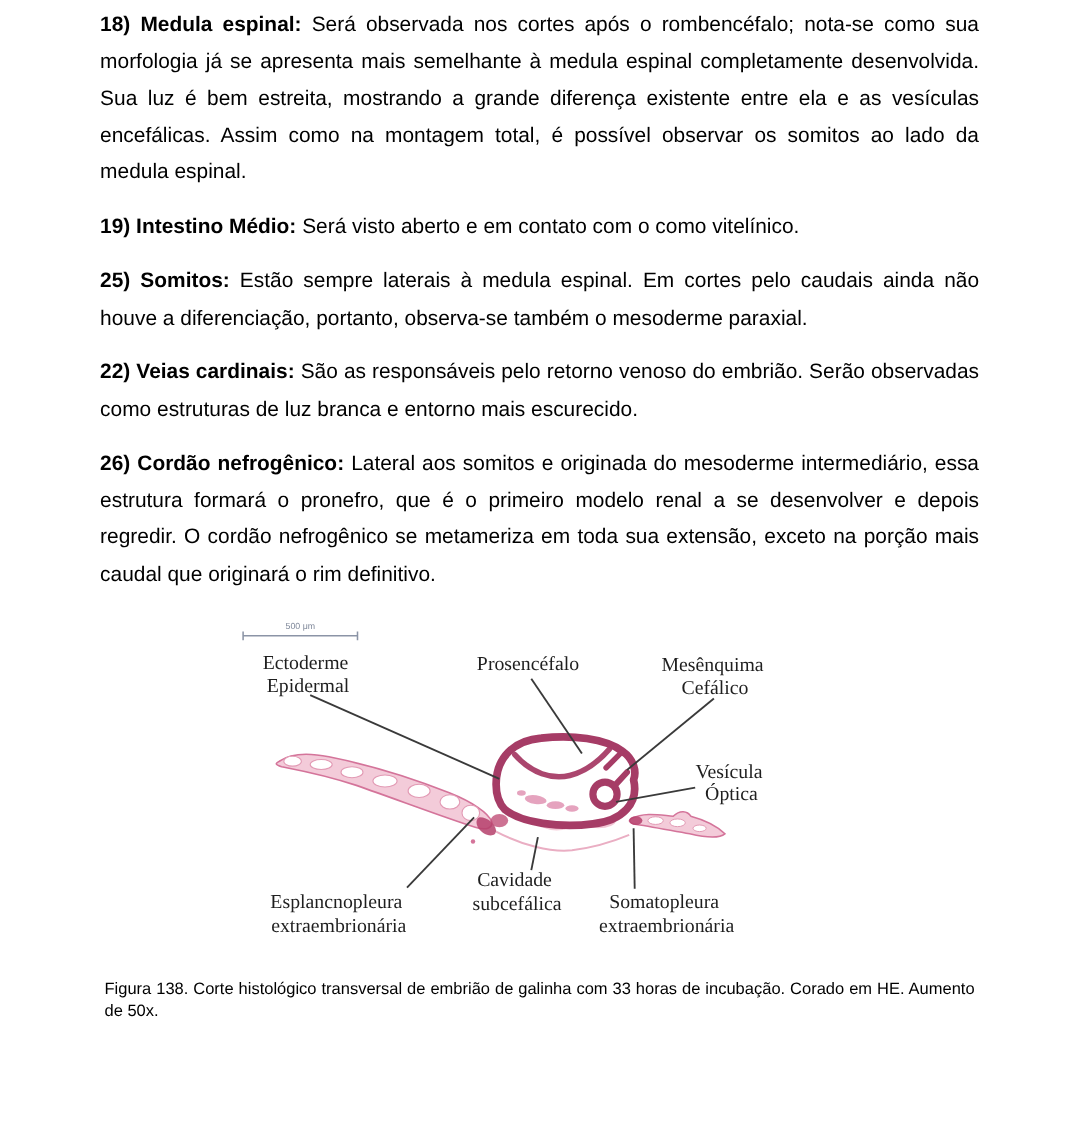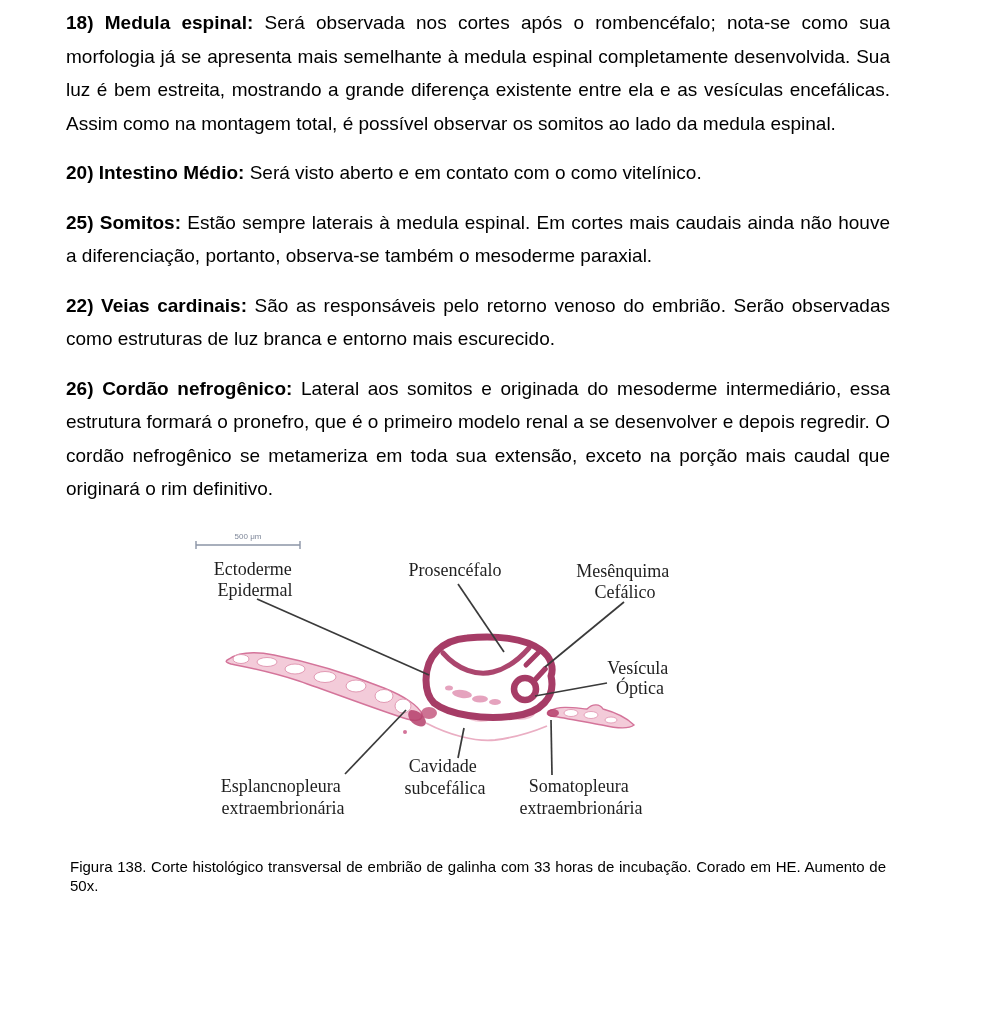--- a/index.html
+++ b/index.html
@@ -1,21 +1,21 @@
 <!DOCTYPE html>
 <html lang="pt"><head>
 <meta charset="utf-8">
 <style>
   html,body{margin:0;padding:0;background:#ffffff;}
   body{
     width:985px;height:1024px;overflow:hidden;
     font-family:"Liberation Sans",sans-serif;color:#000;
     position:relative;
   }
-  .content{padding:6px 95px 0 66px;}
+  .content{padding:6px 95px 0 91px;}
   .para{
     font-size:19px;line-height:33.5px;text-align:justify;
     margin:0 0 16px 0;
   }
   .para b{font-weight:bold;}
   .figure-wrap{
     width:540px;height:315px;margin:8px 0 20px 113px;
     position:relative;
   }
   .fig-label{
@@ -29,24 +29,24 @@
     font-size:15px;line-height:19.5px;text-align:justify;margin:4px;
   }
 </style>
 </head>
 <body>
 
 <div class="content">
 
   <p class="para"><b>18) Medula espinal:</b> <span>Será observada nos cortes após o rombencéfalo; nota-se como sua morfologia já se apresenta mais semelhante à medula espinal completamente desenvolvida. Sua luz é bem estreita, mostrando a grande diferença existente entre ela e as vesículas encefálicas. Assim como na montagem total, é possível observar os somitos ao lado da medula espinal.</span></p>
 
-  <p class="para"><b>20) Intestino Médio:</b> <span>Será visto aberto e em contato com o como vitelínico.</span></p>
+  <p class="para"><b>19) Intestino Médio:</b> <span>Será visto aberto e em contato com o como vitelínico.</span></p>
 
 
-  <p class="para"><b>25) Somitos:</b> <span>Estão sempre laterais à medula espinal. Em cortes mais caudais ainda não houve a diferenciação, portanto, observa-se também o mesoderme paraxial.</span></p>
+  <p class="para"><b>25) Somitos:</b> <span>Estão sempre laterais à medula espinal. Em cortes pelo caudais ainda não houve a diferenciação, portanto, observa-se também o mesoderme paraxial.</span></p>
 
   <p class="para"><b>22) Veias cardinais:</b> <span>São as responsáveis pelo retorno venoso do embrião. Serão observadas como estruturas de luz branca e entorno mais escurecido.</span></p>
 
   <p class="para"><b>26) Cordão nefrogênico:</b> <span>Lateral aos somitos e originada do mesoderme intermediário, essa estrutura formará o pronefro, que é o primeiro modelo renal a se desenvolver e depois regredir. O cordão nefrogênico se metameriza em toda sua extensão, exceto na porção mais caudal que originará o rim definitivo.</span></p>
 
   <div class="figure-wrap">
     <svg width="540" height="315" viewBox="0 0 540 315">
 
       <g>
         <line x1="17" y1="23" x2="121" y2="23" stroke="#8b94a6" stroke-width="1.4"></line>

